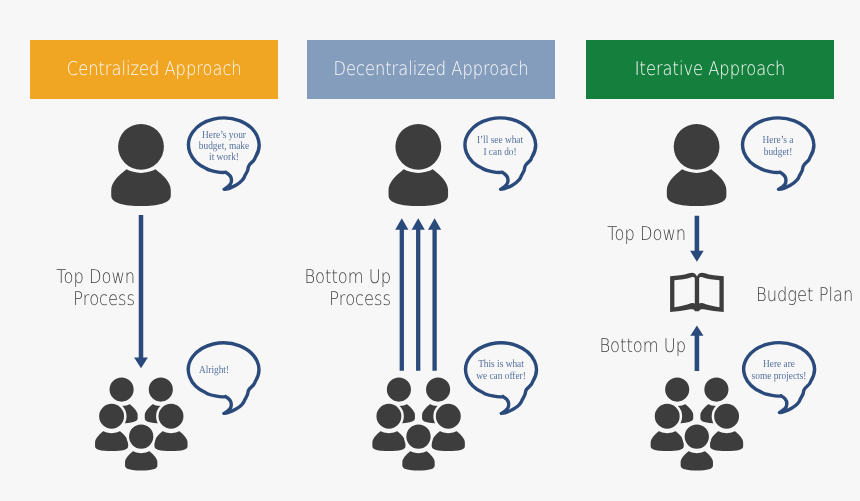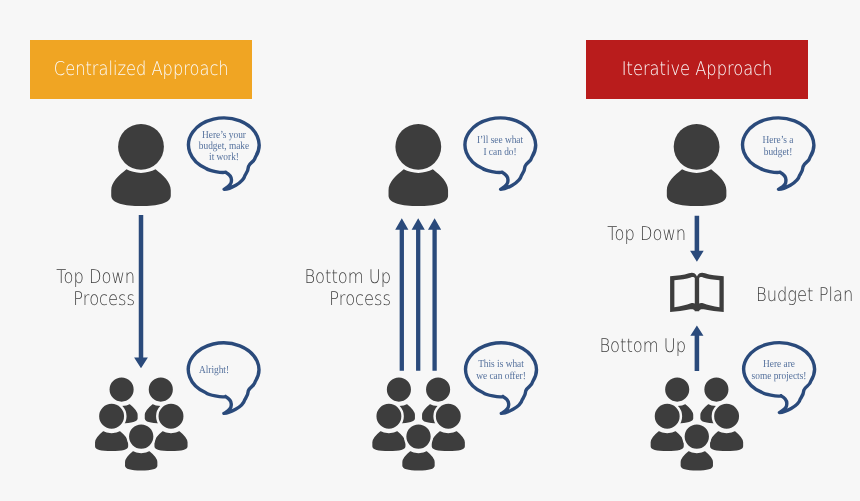--- a/index.html
+++ b/index.html
@@ -1,21 +1,21 @@
 <!DOCTYPE html>
 <html><head>
 <meta charset="utf-8">
 <style>
   html,body{margin:0;padding:0;}
   body{width:860px;height:501px;background:#f7f7f7;overflow:hidden;
        font-family:"DejaVu Sans",sans-serif;font-weight:200;
        -webkit-font-smoothing:antialiased;text-rendering:geometricPrecision;}
   .stage{position:relative;width:860px;height:501px;background:#f7f7f7;}
   svg.art{position:absolute;left:0;top:0;}
-  .hdr{position:absolute;top:40px;width:222px;height:59px;display:flex;align-items:center;
+  .hdr{position:absolute;top:40px;width:248px;height:59px;display:flex;align-items:center;
         justify-content:center;color:#fbfbfb;font-size:19px;line-height:1;}
   .hdr span{display:inline-block;transform:scaleX(0.855);white-space:nowrap;}
   .lbl{position:absolute;color:#404040;font-size:19px;line-height:22.3px;white-space:nowrap;}
   .lbl div{transform:scaleX(0.856);transform-origin:100% 50%;}
   .lbl[style*="text-align:left"] div{transform-origin:0% 50%;}
   .bub{position:absolute;color:#54709c;font-size:10.8px;line-height:11.2px;text-align:center;
         font-family:Liberation Serif, serif;font-weight:400;}
   .bub .bl{transform:scaleX(0.866);white-space:nowrap;text-align:center;}
 </style>
 </head>
@@ -113,21 +113,24 @@
     <path d="M225.64 172.24 C229.34 174.27 232.02 177.11 231.39 181.04 C231.74 185.38 226.80 187.41 224.15 189.31 C229.45 189.04 243.04 183.21 244.98 175.35 C247.98 170.75 248.16 170.88 248.51 166.41 C250.70 161.67 254.29 162.16 255.53 156.88 A35.30 27.10 0 1 0 206.15 168.47 C209.15 170.50 221.58 173.46 225.64 172.24" fill="none" stroke="#2a4a7b" stroke-width="3.4" stroke-linejoin="round" stroke-linecap="round"></path>
     <path d="M502.14 172.24 C505.84 174.27 508.52 177.11 507.89 181.04 C508.24 185.38 503.30 187.41 500.65 189.31 C505.95 189.04 519.54 183.21 521.48 175.35 C524.48 170.75 524.66 170.88 525.01 166.41 C527.20 161.67 530.79 162.16 532.03 156.88 A35.30 27.10 0 1 0 482.65 168.47 C485.65 170.50 498.08 173.46 502.14 172.24" fill="none" stroke="#2a4a7b" stroke-width="3.4" stroke-linejoin="round" stroke-linecap="round"></path>
     <path d="M780.05 172.24 C783.79 174.27 786.49 177.11 785.85 181.04 C786.21 185.38 781.23 187.41 778.56 189.31 C783.90 189.04 797.60 183.21 799.56 175.35 C802.59 170.75 802.76 170.88 803.12 166.41 C805.33 161.67 808.95 162.16 810.20 156.88 A35.60 27.10 0 1 0 760.40 168.47 C763.43 170.50 775.96 173.46 780.05 172.24" fill="none" stroke="#2a4a7b" stroke-width="3.4" stroke-linejoin="round" stroke-linecap="round"></path>
     <path d="M225.44 396.53 C229.14 398.54 231.82 401.36 231.19 405.24 C231.54 409.53 226.60 411.54 223.95 413.42 C229.25 413.15 242.84 407.39 244.78 399.62 C247.78 395.06 247.96 395.19 248.31 390.77 C250.50 386.08 254.09 386.57 255.33 381.35 A35.30 26.80 0 1 0 205.95 392.81 C208.95 394.82 221.38 397.74 225.44 396.53" fill="none" stroke="#2a4a7b" stroke-width="3.4" stroke-linejoin="round" stroke-linecap="round"></path>
     <path d="M502.84 396.53 C506.56 398.54 509.25 401.36 508.61 405.24 C508.96 409.53 504.01 411.54 501.35 413.42 C506.66 413.15 520.29 407.39 522.24 399.62 C525.25 395.06 525.43 395.19 525.78 390.77 C527.97 386.08 531.58 386.57 532.82 381.35 A35.40 26.80 0 1 0 483.30 392.81 C486.31 394.82 498.77 397.74 502.84 396.53" fill="none" stroke="#2a4a7b" stroke-width="3.4" stroke-linejoin="round" stroke-linecap="round"></path>
     <path d="M780.94 395.83 C784.66 397.82 787.35 400.60 786.71 404.44 C787.07 408.69 782.11 410.67 779.45 412.53 C784.76 412.26 798.39 406.56 800.34 398.88 C803.35 394.38 803.53 394.51 803.88 390.13 C806.07 385.50 809.68 385.98 810.92 380.82 A35.40 26.50 0 1 0 761.40 392.15 C764.41 394.14 776.87 397.02 780.94 395.83" fill="none" stroke="#2a4a7b" stroke-width="3.4" stroke-linejoin="round" stroke-linecap="round"></path>
   </svg>
   <div class="hdr" style="left:30px;background:#F0A523">
       <span>Centralized Approach</span>
     </div>
-  <div class="hdr" style="left:586px;background:#b91c1c">
+  <div class="hdr" style="left:307px;background:#859DBC">
+      <span>Decentralized Approach</span>
+    </div>
+  <div class="hdr" style="left:586px;background:#15803d">
       <span>Iterative Approach</span>
     </div>
   <div class="lbl" style="left:-65.1px;top:265.5px;width:200px;text-align:right">
       <div>Top Down</div>
       <div>Process</div>
     </div>
   <div class="lbl" style="left:190.9px;top:265.5px;width:200px;text-align:right">
       <div>Bottom Up</div>
       <div>Process</div>
     </div>

